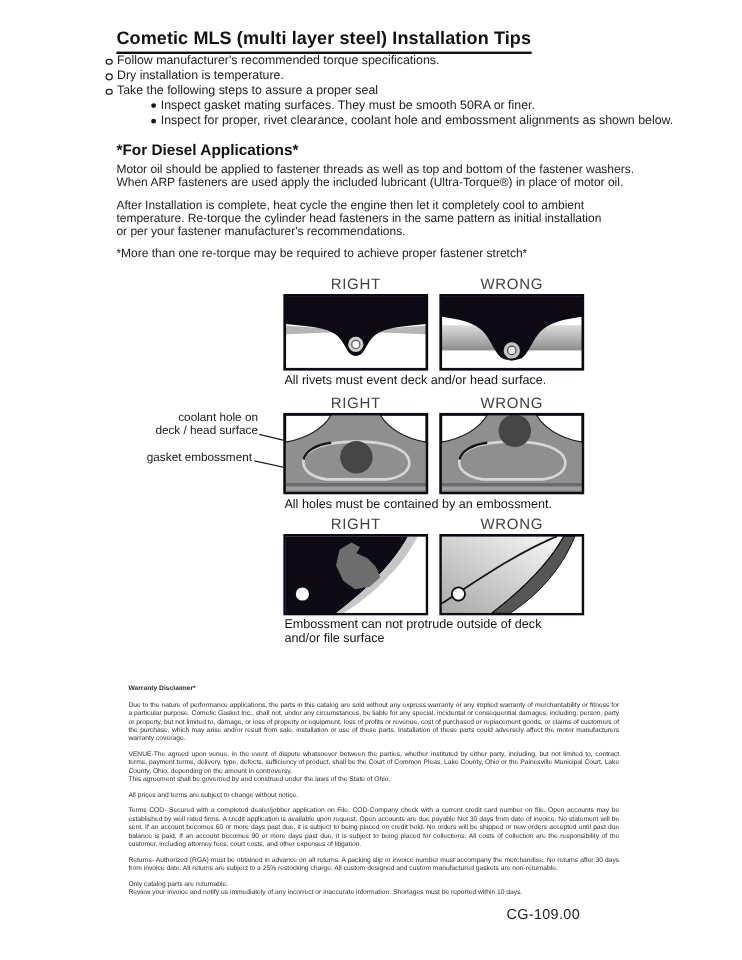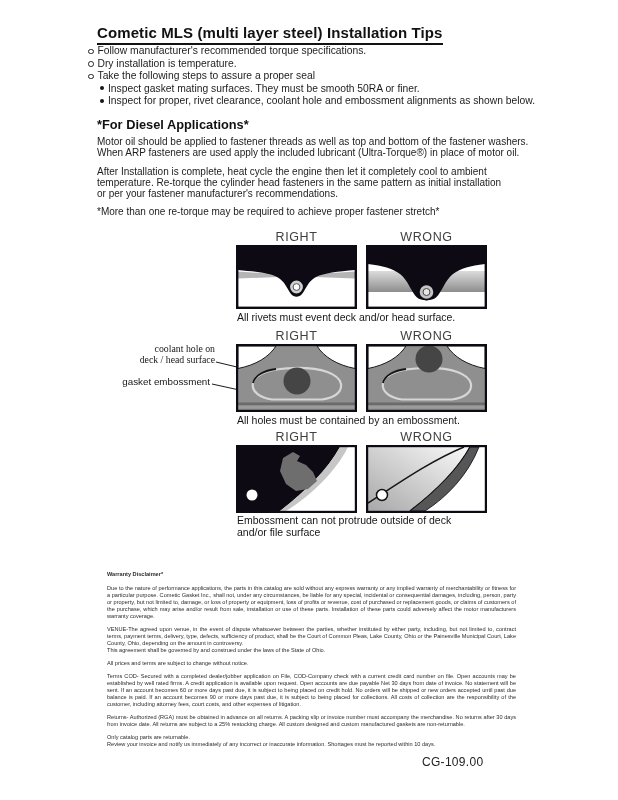--- a/index.html
+++ b/index.html
@@ -12,21 +12,21 @@
   
   .doc-title{
     left:97px;top:24px;font-size:15px;font-weight:bold;color:#111;
     border-bottom:2px solid #111;padding-bottom:2px;display:inline-block;
     letter-spacing:0.1px;
   }
 
   
   .tips{left:88px;top:45px;width:480px;font-size:10.3px;line-height:12.6px;}
   .tip-row{display:flex;align-items:flex-start;}
-  .tip-row.sub{margin-left:12px;text-align:center;}
+  .tip-row.sub{margin-left:38px;text-align:center;}
   .o-bullet{flex:0 0 auto;width:3.5px;height:3.5px;border:1px solid #222;border-radius:50%;margin:3.5px 4px 0 0;}
   .f-bullet{flex:0 0 auto;width:4px;height:4px;background:#161616;border-radius:50%;margin:3.5px 4px 0 0;}
 
   
   .diesel-heading{left:97px;top:117px;font-size:12.8px;font-weight:bold;color:#111;}
   .para{left:97px;width:445px;font-size:10px;line-height:11px;white-space:pre-line;}
   .p1{top:136px;}
   .p2{top:166px;}
   .note{top:206px;}
 
@@ -109,21 +109,21 @@
     <circle cx="60.5" cy="47" r="3.5" fill="#e6e6e6" stroke="#474747" stroke-width="1"></circle>
     <rect x="1.2" y="1.2" width="118.6" height="61.6" fill="none" stroke="#0d0a14" stroke-width="2.4"></rect>
   </svg>
 </div>
 
 <div class="abs fig-caption" style="top:312px;">All rivets must event deck and/or head surface.</div>
 
 <div class="abs fig-label" style="left:236px;top:329px;">RIGHT</div>
 <div class="abs fig-label" style="left:366px;top:329px;">WRONG</div>
 
-<div class="abs annot" style="left:110px;top:344px;width:105px;white-space:pre-line;font-family:Liberation Serif, serif;">coolant hole on
+<div class="abs annot" style="left:110px;top:344px;width:105px;white-space:pre-line;">coolant hole on
 deck / head surface</div>
 <div class="abs annot" style="left:110px;top:377px;width:100px;">gasket embossment</div>
 
 <svg class="abs" style="left:115px;top:340px;" width="185" height="65" viewBox="0 0 185 65">
   <line x1="101" y1="22" x2="172" y2="39" stroke="#1a1a1a" stroke-width="1"></line>
   <line x1="97" y1="44" x2="147" y2="55" stroke="#1a1a1a" stroke-width="1"></line>
 </svg>
 
 <div class="abs fig-box" style="left:236px;top:344px;">
   <svg width="121" height="68" viewBox="0 0 121 68">

